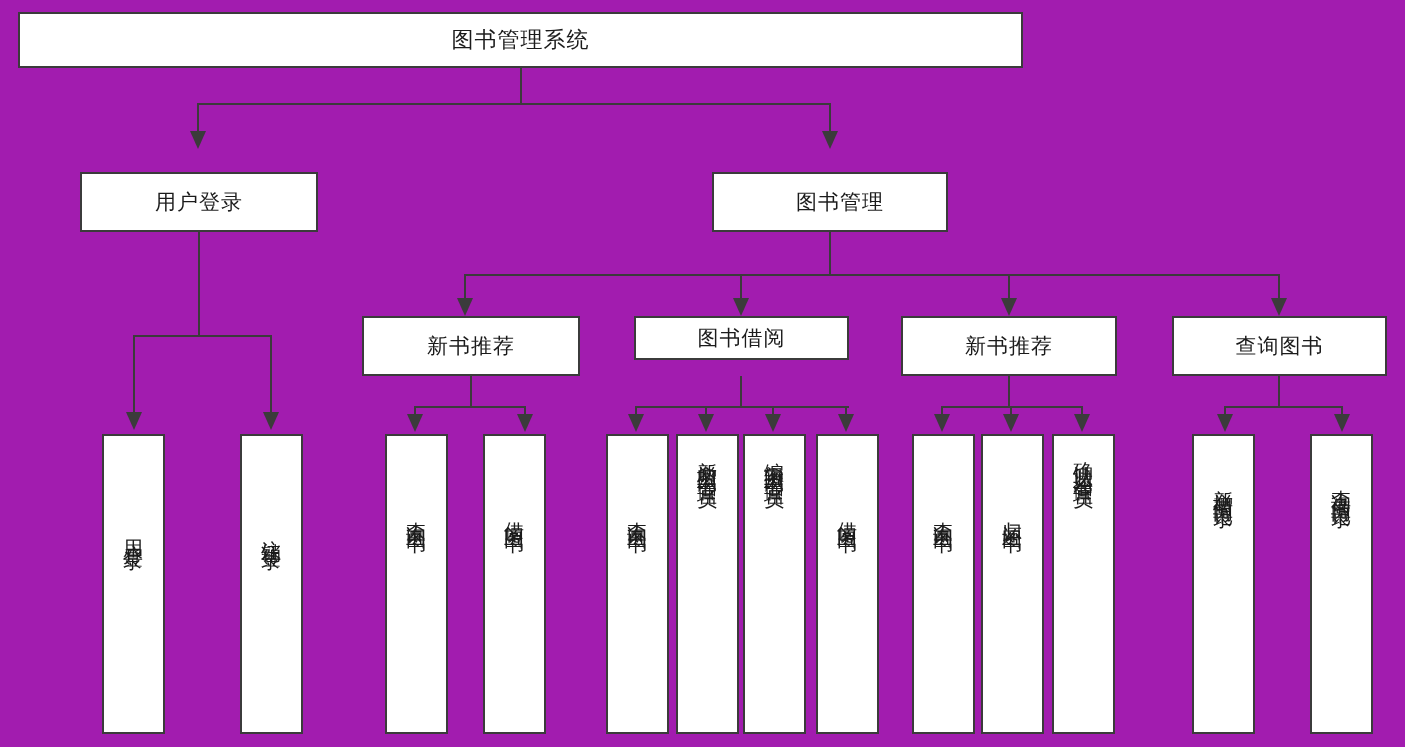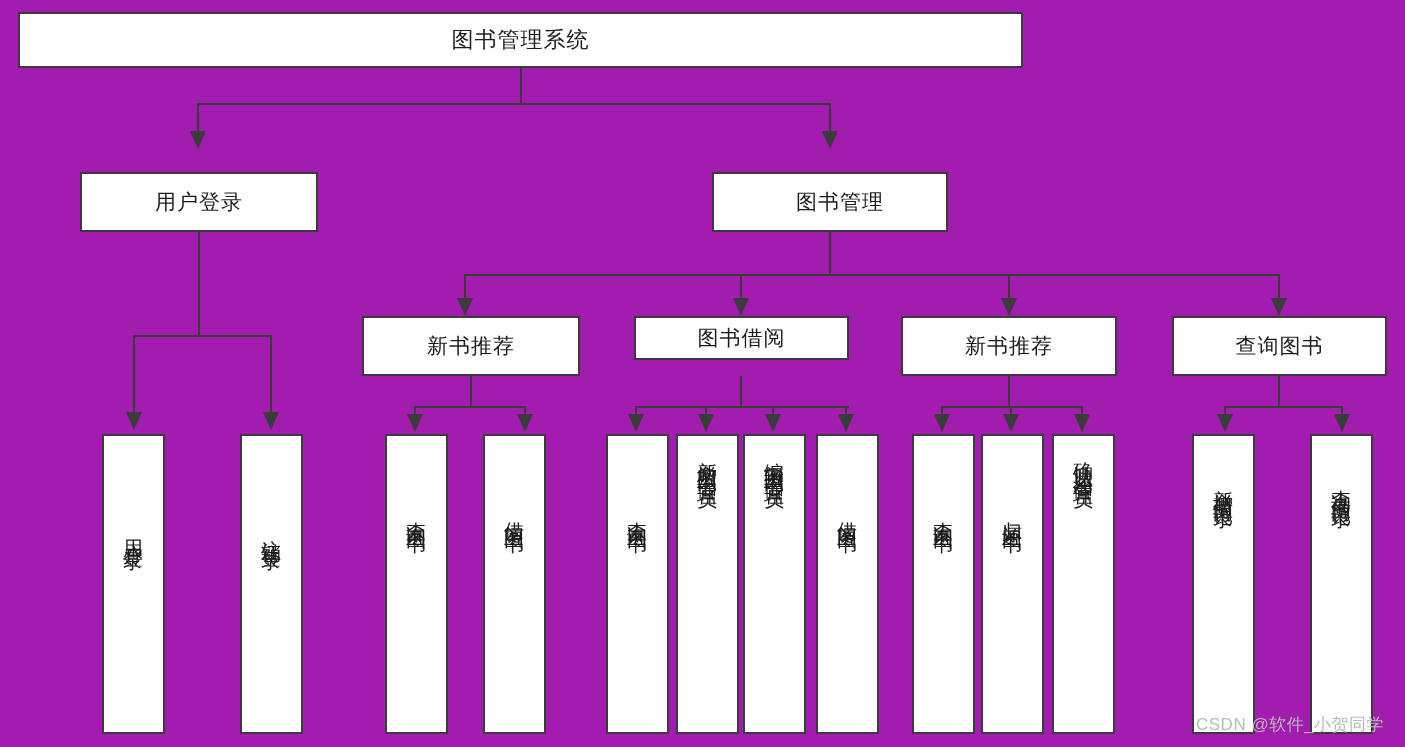--- a/index.html
+++ b/index.html
@@ -212,15 +212,14 @@
     <span class="vtext">确认归还（管理员）</span>
   </div>
 
   <div class="node leaf top" style="left:1192px; top:434px; width:63px; height:300px;">
     <span class="vtext">新增借阅记录</span>
   </div>
   <div class="node leaf top" style="left:1310px; top:434px; width:63px; height:300px;">
     <span class="vtext">查询借阅记录</span>
   </div>
 
-  <div id="watermark" style="left:1196px; top:713px;">CSDN @软件_小贺同学</div>
 
 </div>
 
 </body></html>

